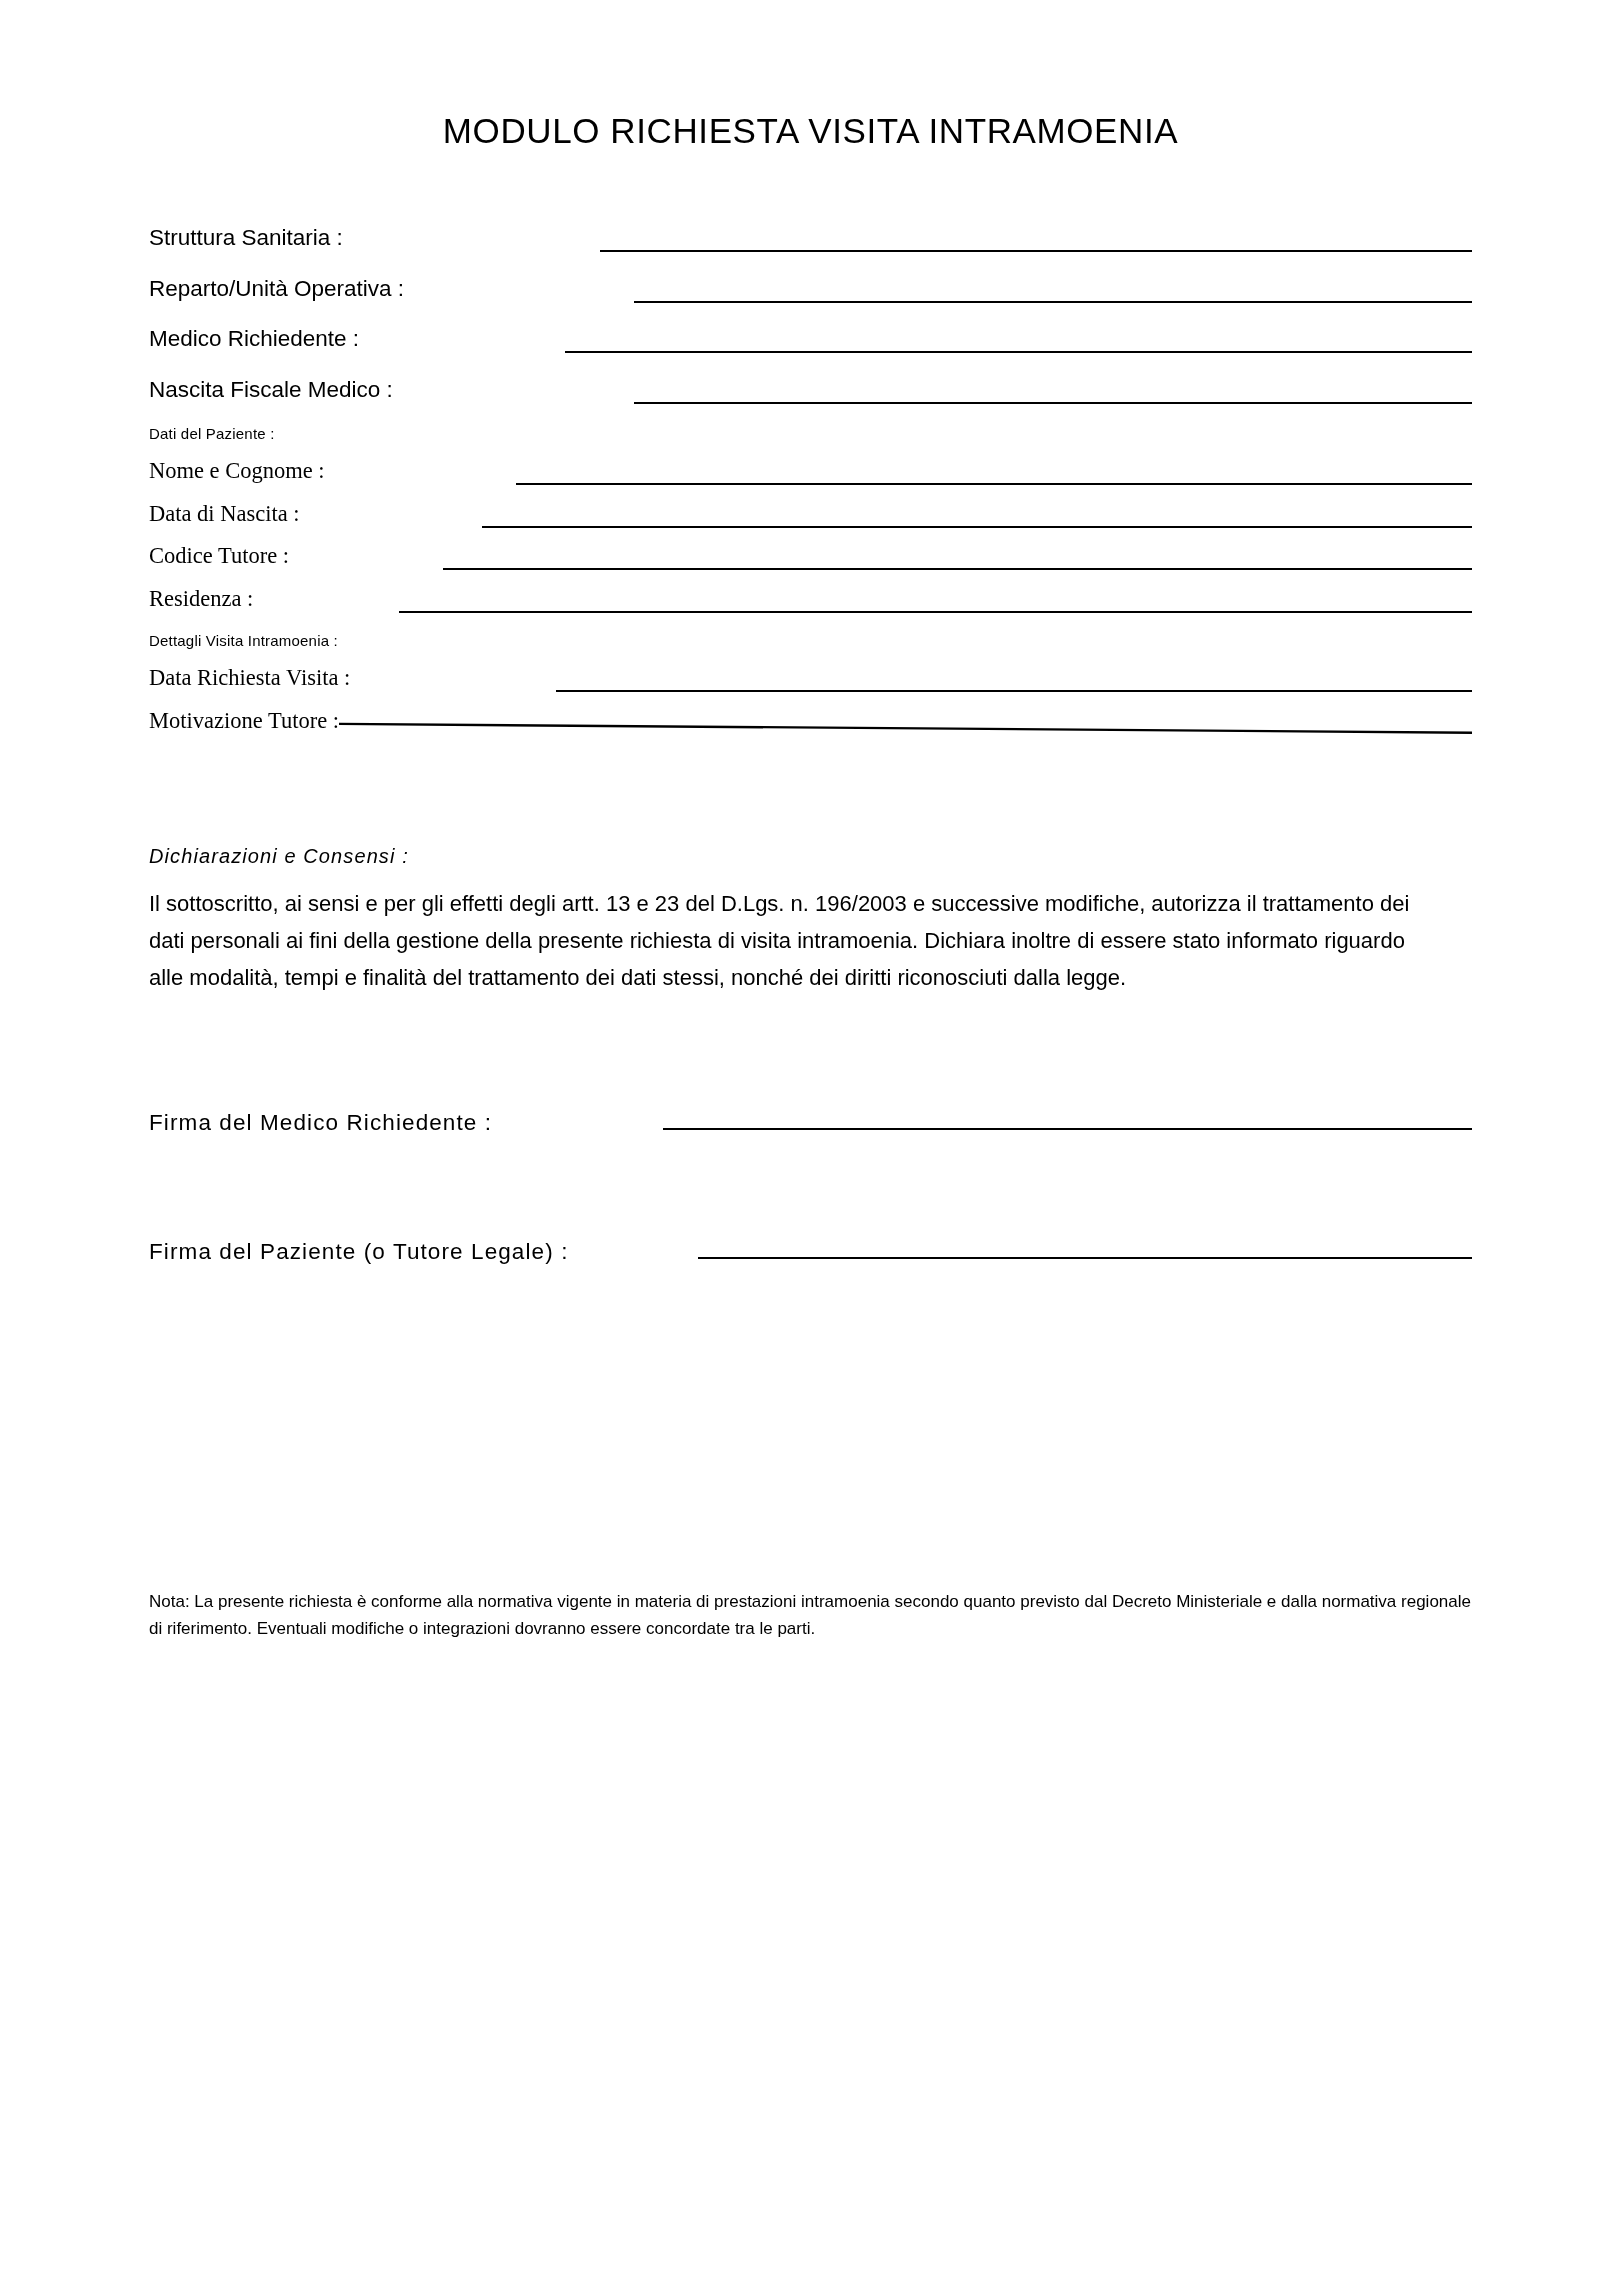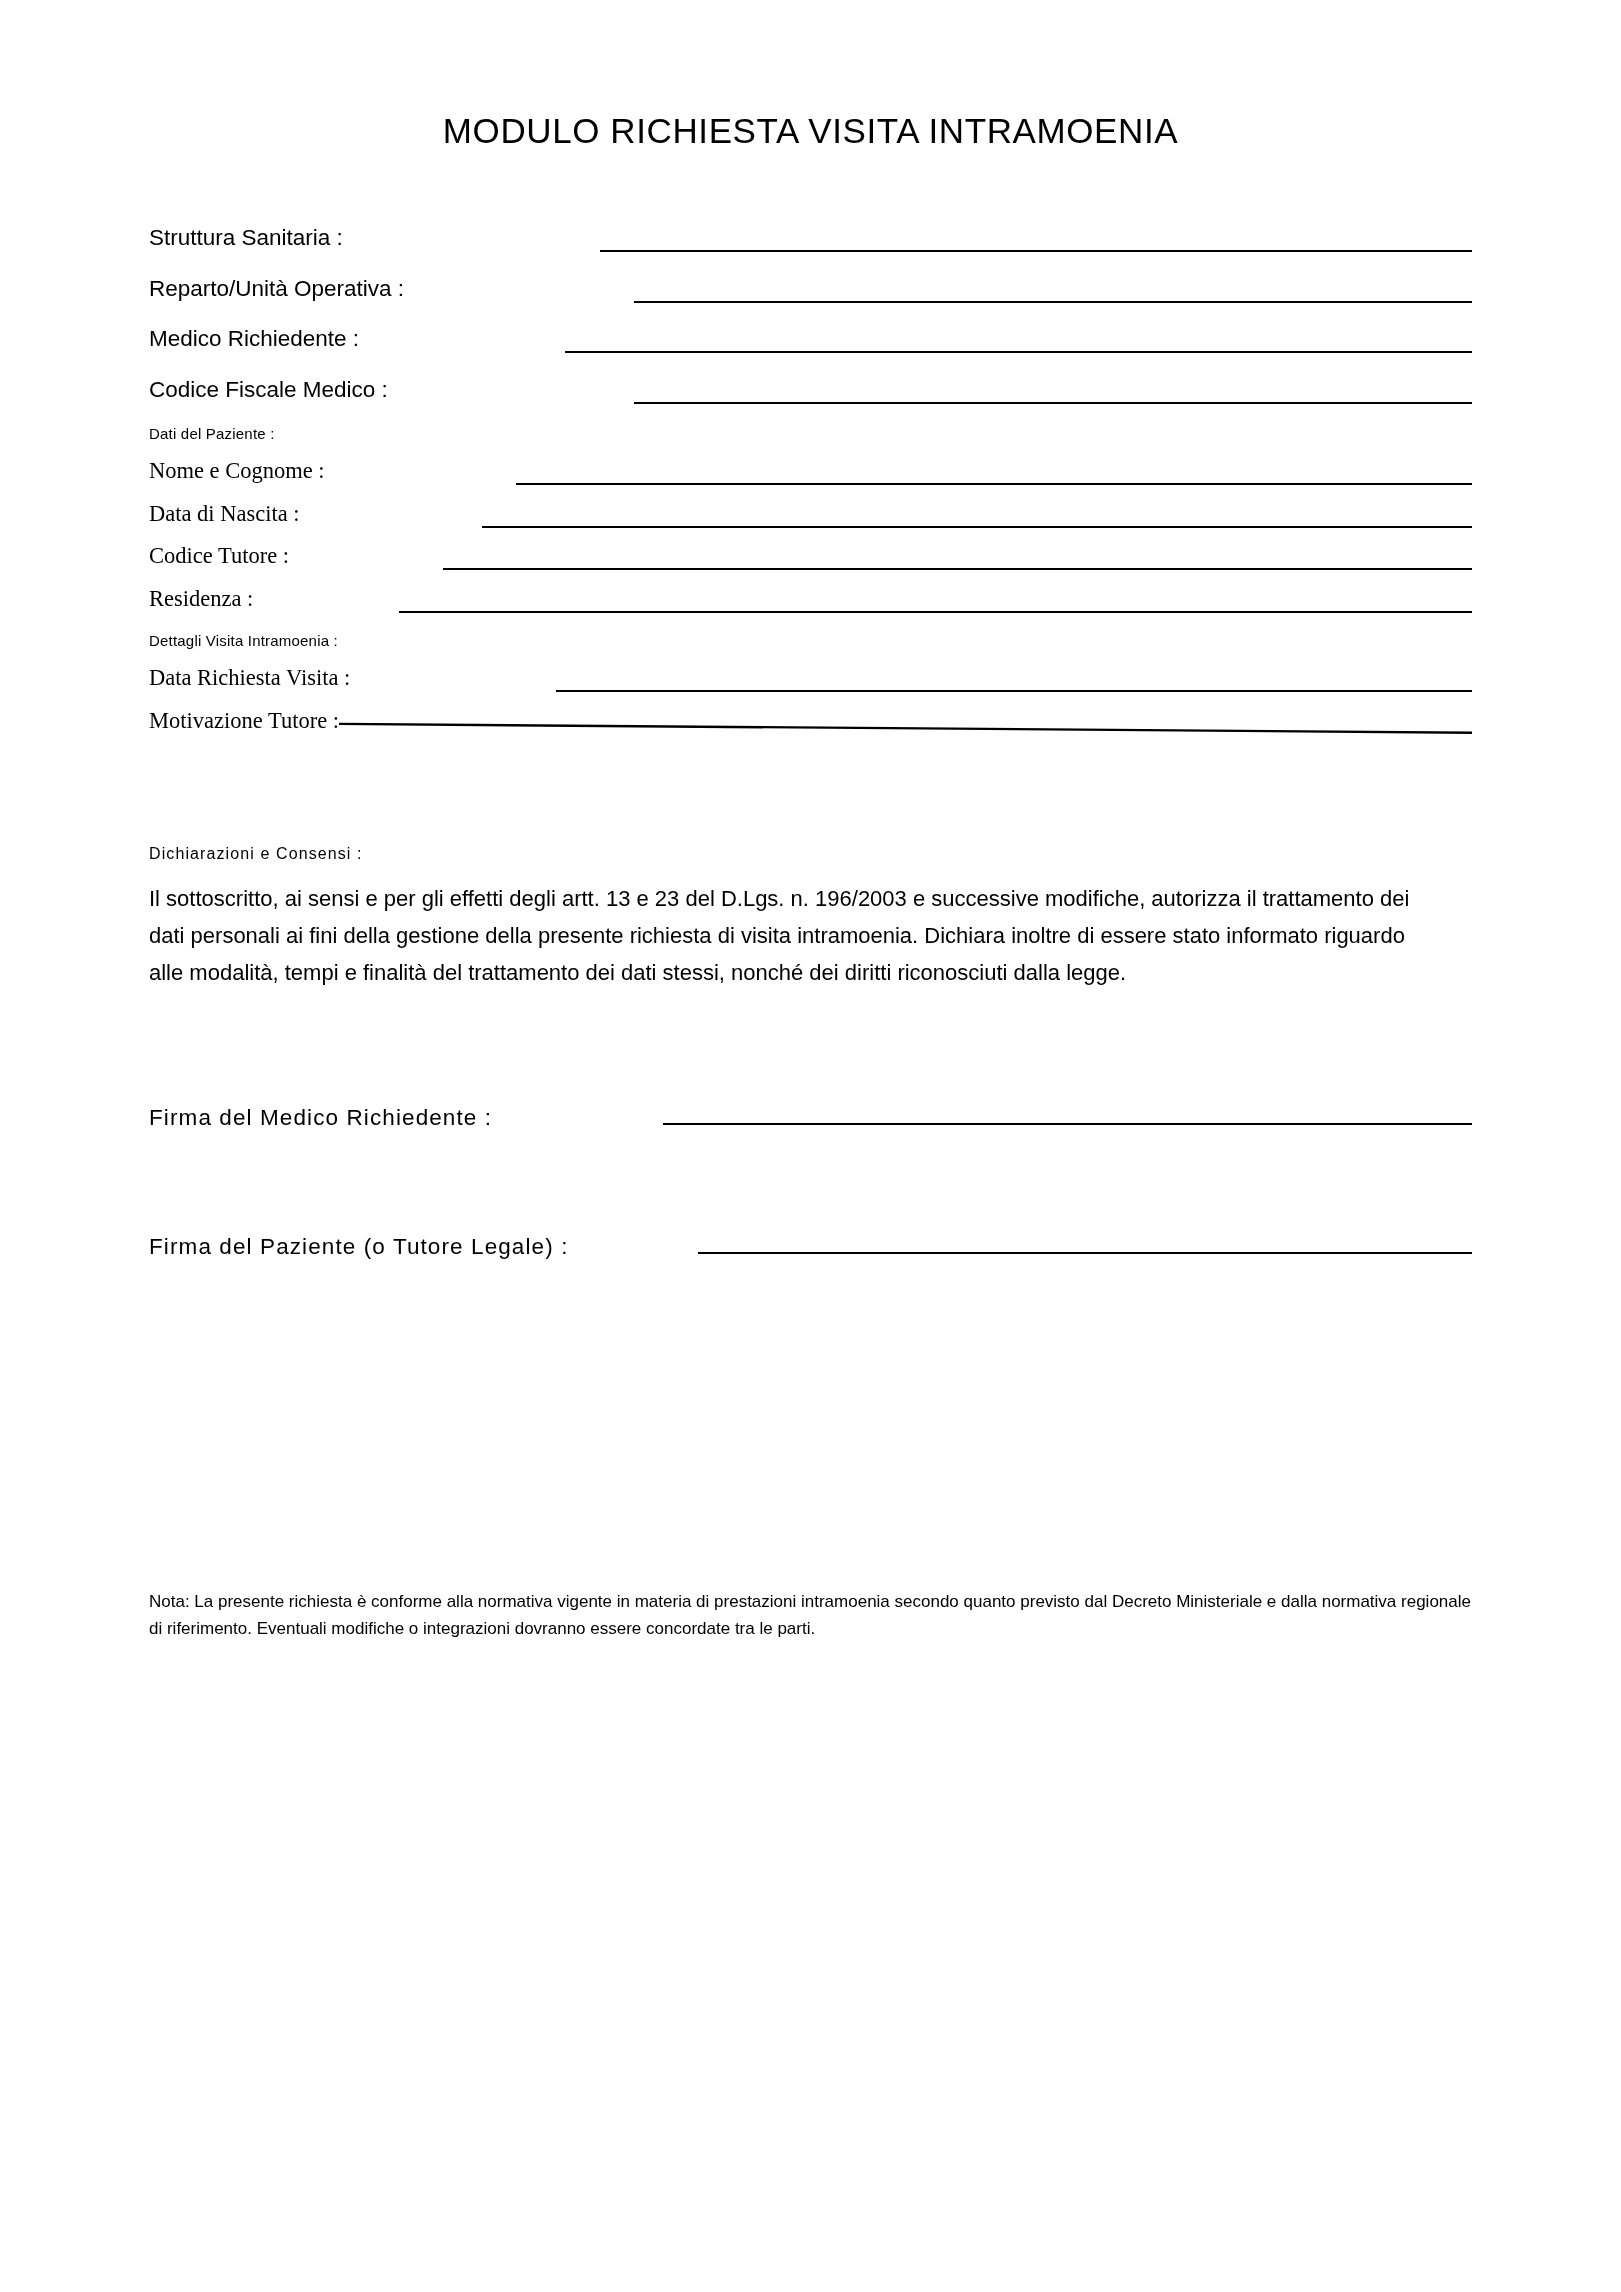--- a/index.html
+++ b/index.html
@@ -72,24 +72,25 @@
     letter-spacing: 0.2px;
   }
   .tight .field-row {
     margin-bottom: 13.7px;
     font-family: Liberation Serif, serif;
   }
   .block-gap {
     height: 39px;
   }
   .consent-head {
-    font-size: 16px;
+    font-size: 20px;
     letter-spacing: 1.1px;
     margin-top: 110px;
     margin-bottom: 17.6px;
+    font-style: italic;
   }
   .consent-text {
     font-size: 22px;
     line-height: 37px;
     width: 1274px;
   }
   .sign-row {
     display: flex;
     align-items: baseline;
     height: 31px;
@@ -144,21 +145,21 @@
           <span class="rule" style="width: 838px;"></span>
         </span>
       </div>
       <div class="field-row">
         <span class="field-label">Medico Richiedente :</span>
         <span class="rule-wrap">
           <span class="rule" style="width: 907px;"></span>
         </span>
       </div>
       <div class="field-row">
-        <span class="field-label">Codice Fiscale Medico :</span>
+        <span class="field-label">Nascita Fiscale Medico :</span>
         <span class="rule-wrap">
           <span class="rule" style="width: 838px;"></span>
         </span>
       </div>
     </div>
 
     <div class="section-head">Dati del Paziente :</div>
     <div class="tight">
       <div class="field-row">
         <span class="field-label">Nome e Cognome :</span>

